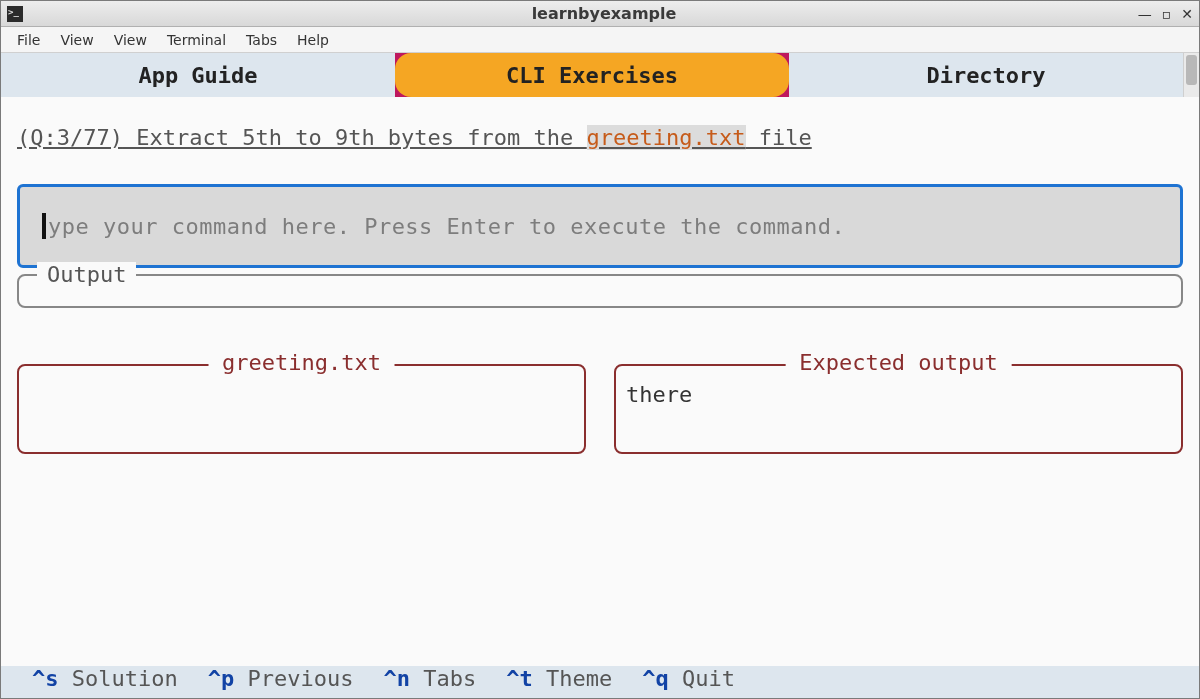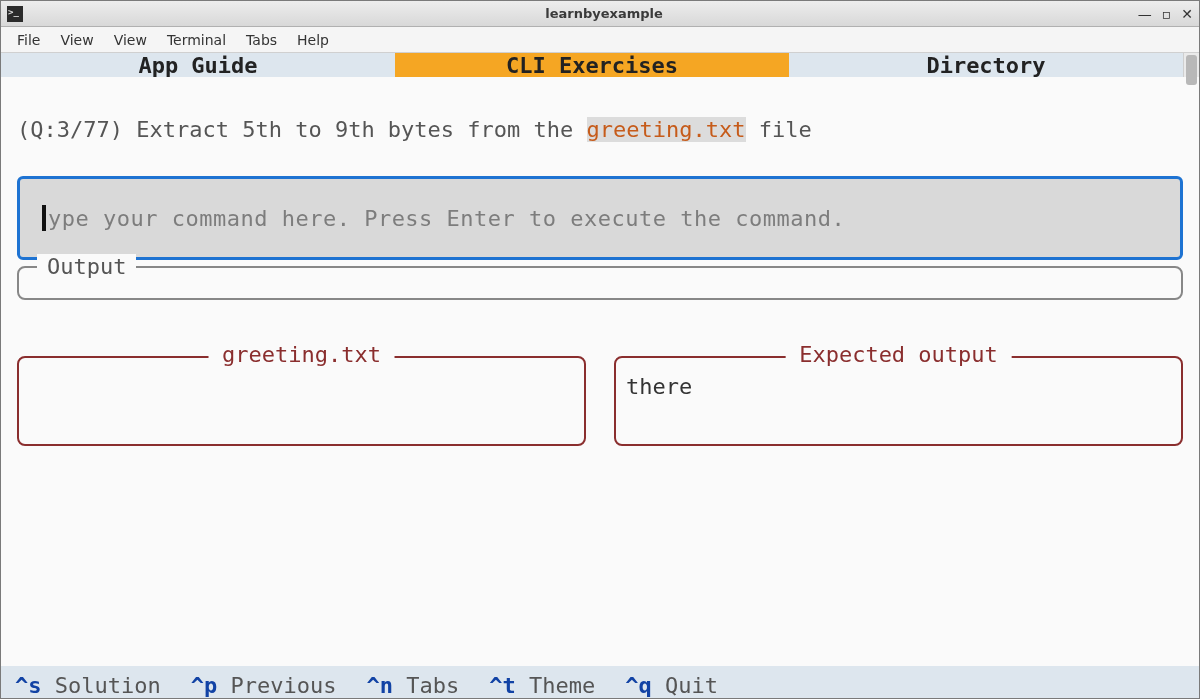--- a/index.html
+++ b/index.html
@@ -30,21 +30,21 @@
   }
   .titlebar .app-icon::after {
     content: ">_";
     color: #e0e0e0;
     font: bold 9px monospace;
     position: absolute; left: 1px; top: 1px;
   }
   .titlebar .title {
     position: absolute; left: 8px; right: 0;
     text-align: center;
-    font-size: 13px; font-weight: bold;
+    font-size: 16px; font-weight: bold;
     color: #3a3a3a;
     pointer-events: none;
   }
   .titlebar .win-controls {
     position: absolute; right: 6px; top: 0; bottom: 0;
     display: flex; align-items: center; gap: 10px;
     font-size: 14px; color: #333;
   }
   .titlebar .win-controls span { cursor: default; font-family: "DejaVu Sans", sans-serif; }
 
@@ -63,31 +63,31 @@
   .app-area {
     flex: 1;
     background: #fafafa;
     display: flex; flex-direction: column;
     position: relative;
   }
 
   
   .tabs {
     display: flex;
-    height: 24px;
+    height: 44px;
     background: #be185d;
   }
   .tabs .tab {
     flex: 1;
     display: flex; align-items: center; justify-content: center;
     font: bold 22px "DejaVu Sans Mono", monospace;
     color: #222;
     background: #dde6ee;
   }
-  .tabs .tab.active { background: #f5a623; }
+  .tabs .tab.active { background: #f5a623; border-radius: 16px; }
   .tabs .scrollbar-track {
     width: 16px;
     background: #eaeaea;
     border-left: 1px solid #cfcfcf;
     position: relative;
   }
   .tabs .scrollbar-thumb {
     position: absolute; left: 2px; right: 2px; top: 2px; height: 30px;
     background: #b8b8b8; border-radius: 3px;
   }
@@ -95,24 +95,25 @@
   
   .content {
     flex: 1;
     padding: 0 16px;
     font-family: "DejaVu Sans Mono", monospace;
     position: relative;
     overflow: hidden;
   }
 
   .question-line {
-    margin-top: 40px;
+    margin-top: 28px;
     font-size: 22px;
     color: #555;
     white-space: pre;
+    text-decoration: underline;
   }
   .question-line .hl-file {
     background: #dcdcdc;
     color: #c65b1a;
   }
 
   
   .cmd-input {
     margin-top: 34px;
     border: 3px solid #1e73d2;
@@ -180,22 +181,22 @@
     font-size: 22px;
     color: #333;
     white-space: pre;
     line-height: 1.35;
   }
 
   
   .footer {
     height: 32px;
     background: #dde6ee;
-    display: flex; align-items: flex-end;
-    padding: 0 14px;
+    display: flex; align-items: flex-start;
+    padding: 0 31px;
     font: 22px "DejaVu Sans Mono", monospace;
     color: #555;
     gap: 30px;
   }
   .footer .sc .key { color: #1243a5; font-weight: bold; }
 </style>
 </head>
 <body>
 
 <div class="window">

